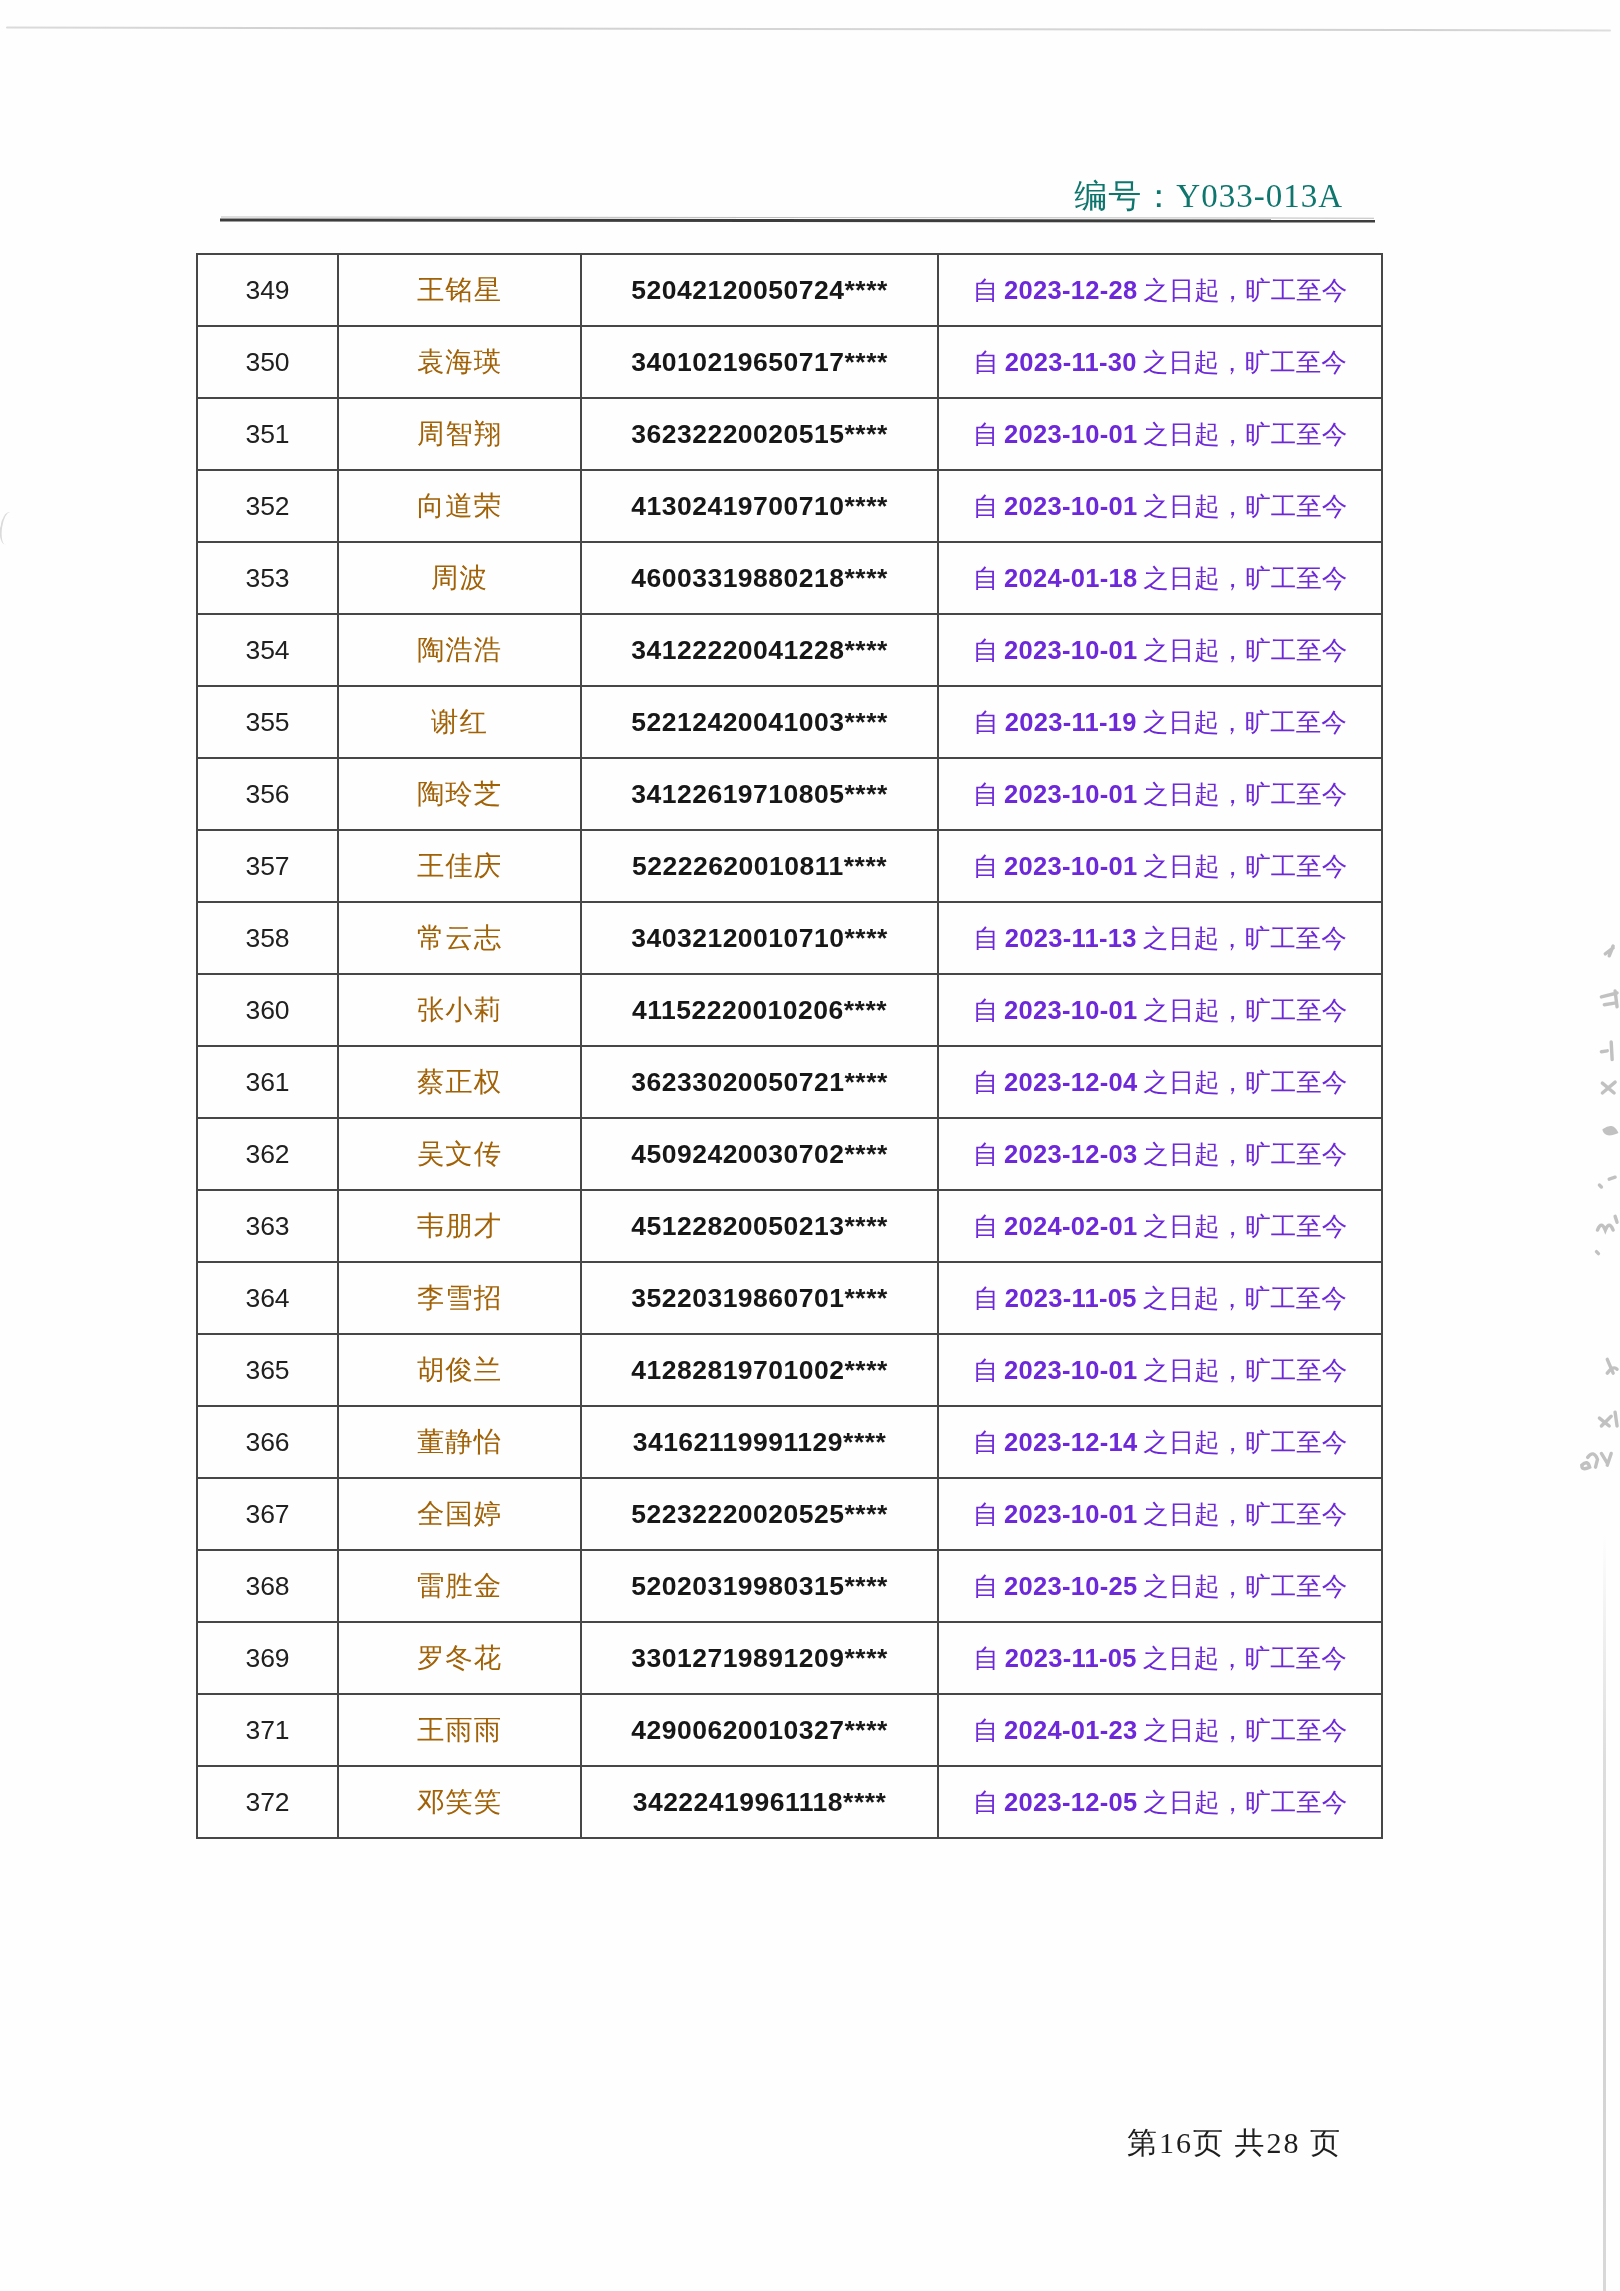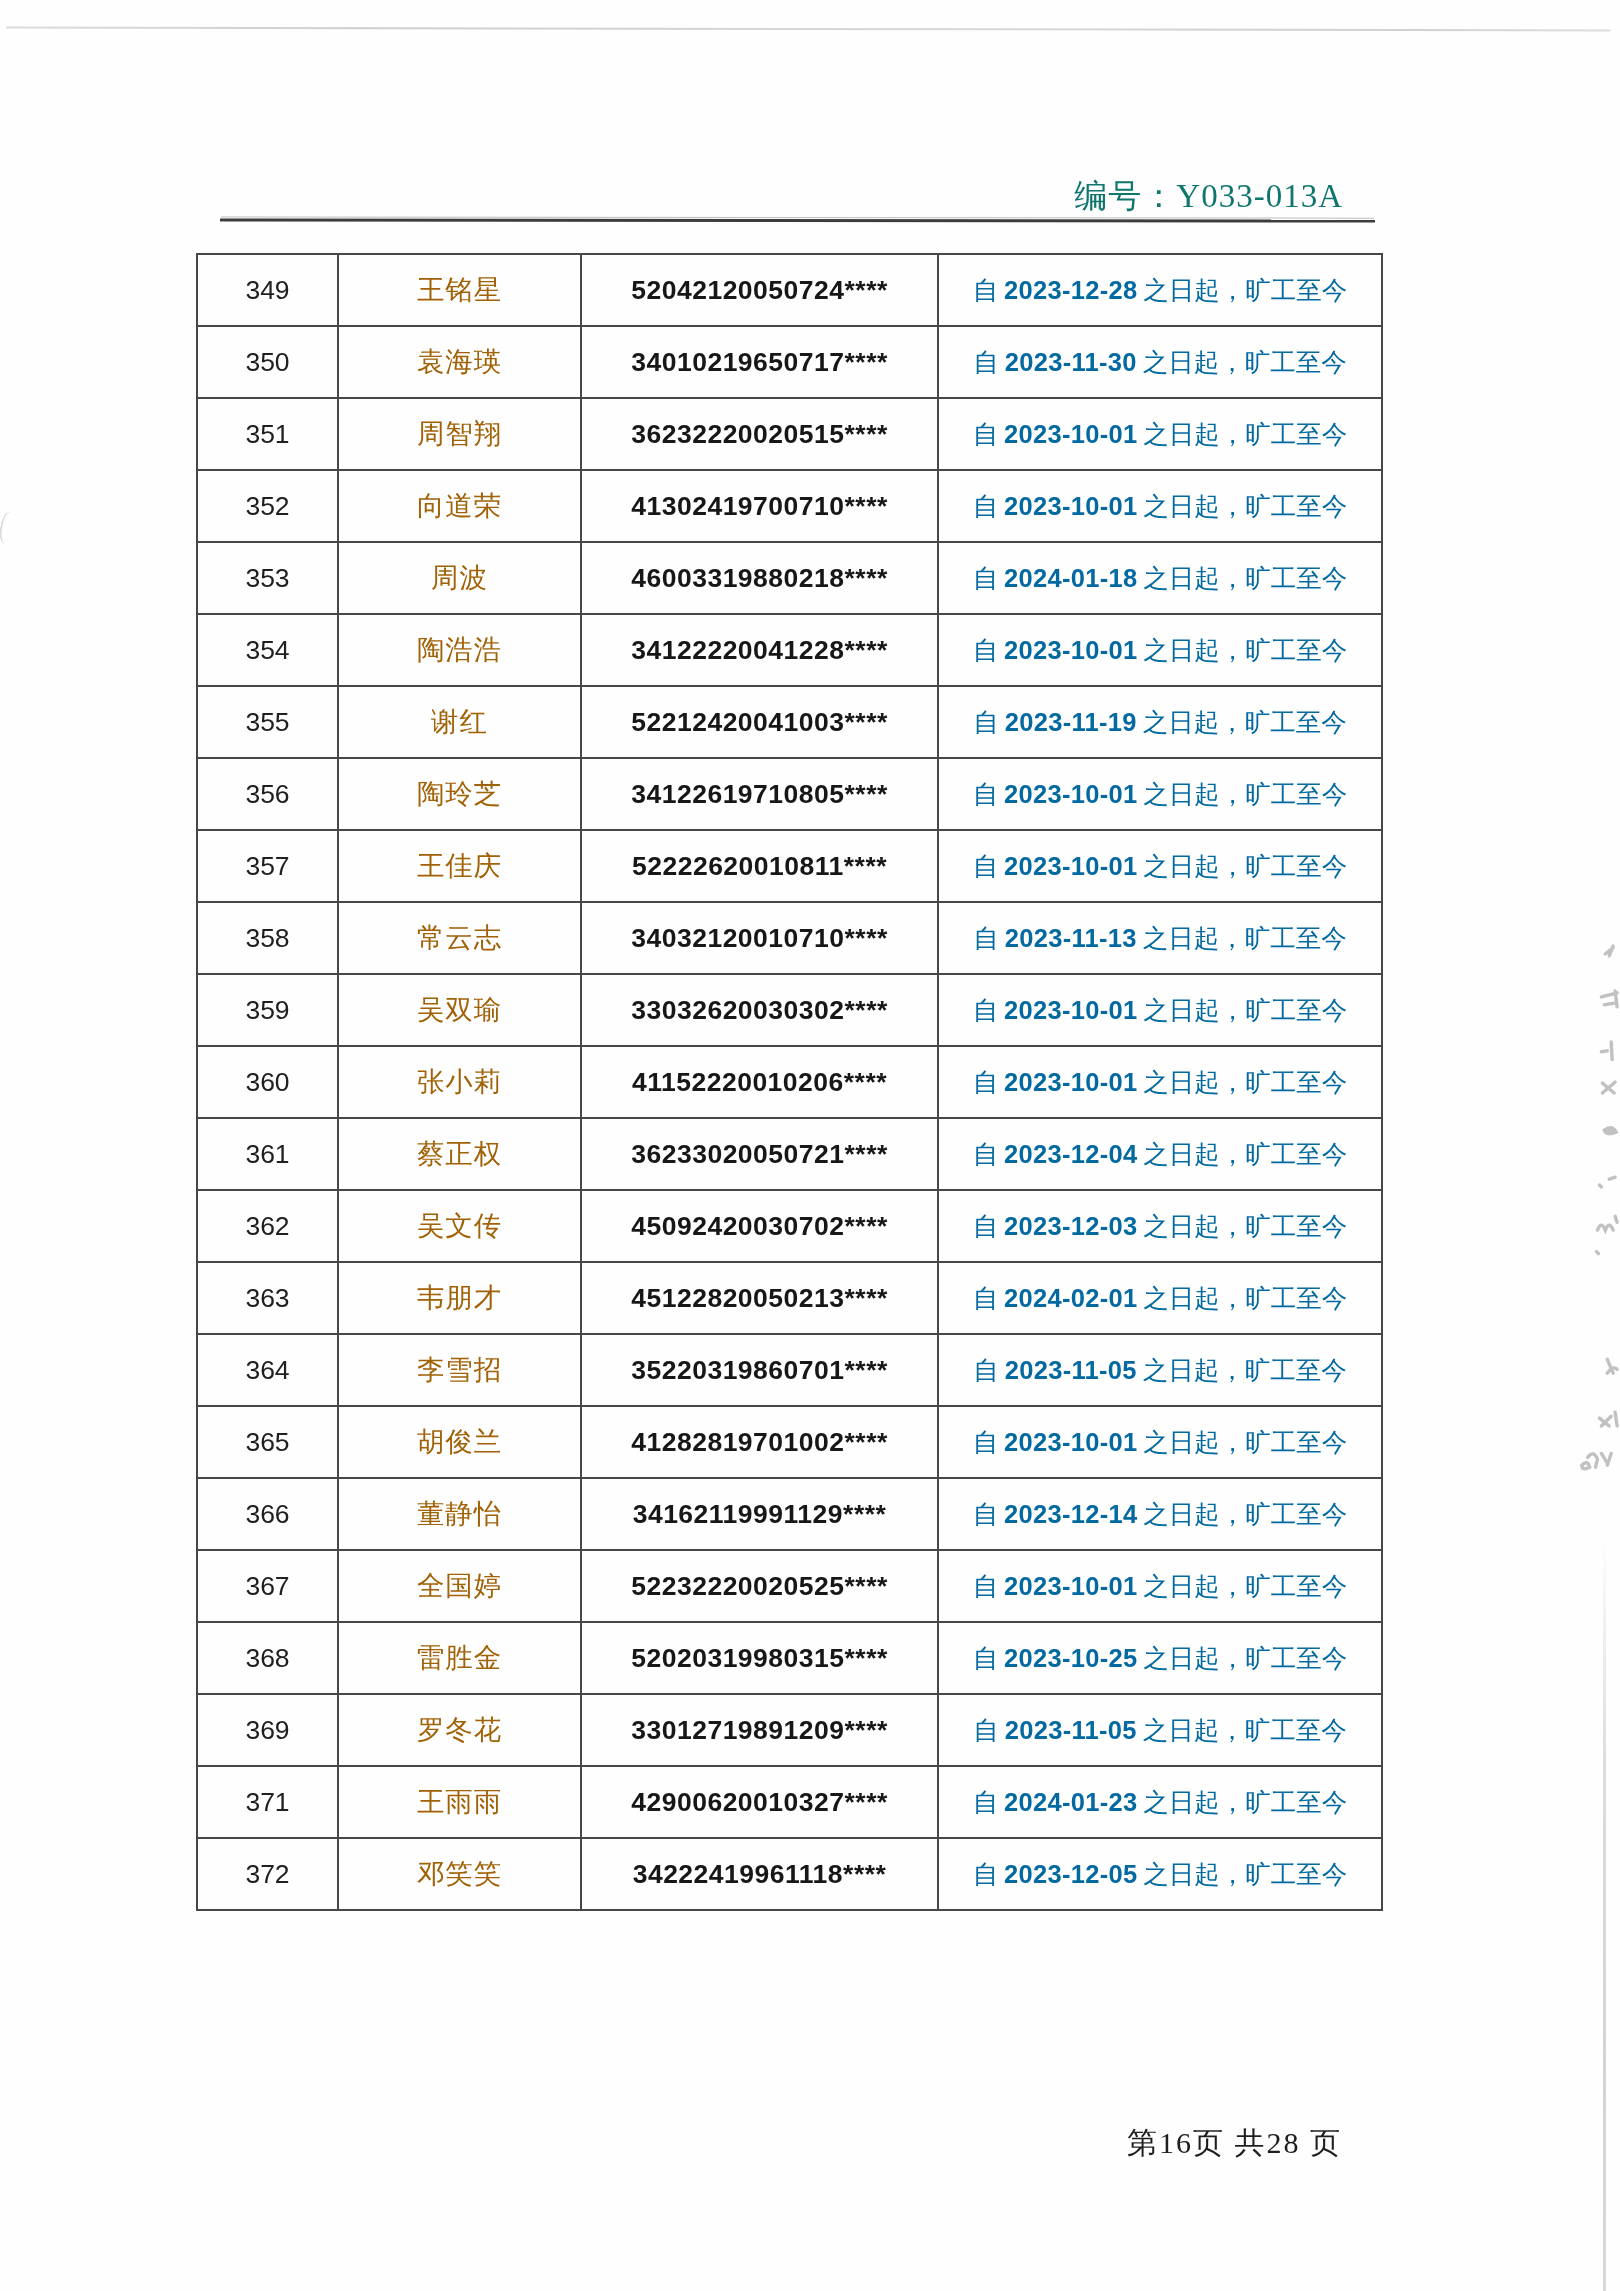--- a/index.html
+++ b/index.html
@@ -47,21 +47,21 @@
   }
   table.roster td {
     border:2px solid #474747;
     height:70px;               
     text-align:center; vertical-align:middle;
     padding:0; overflow:hidden; white-space:nowrap;
   }
   td.c-no   { width:139px; font-family:"Liberation Sans", sans-serif; font-size:26.5px; color:#202020;margin-top:36px; }
   td.c-name { width:241px; font-family:"Liberation Serif", serif;    font-size:27.4px; letter-spacing:1px; color:#a16207; }
   td.c-id   { width:355px; font-family:"Liberation Sans", sans-serif; font-size:26.5px; font-weight:600; letter-spacing:0.5px; color:#171717; }
-  td.c-note { width:442px; font-family:"Liberation Serif", serif;    font-size:25.5px; color:#0369a1; }
+  td.c-note { width:442px; font-family:"Liberation Serif", serif;    font-size:25.5px; color:#6d28d9; }
   td.c-note .d {
     font-family:"Liberation Sans", sans-serif; font-weight:700; font-size:25.5px;
     letter-spacing:0.3px; padding:0 5.9px;
   }
   .footer {
     position:absolute; top:2123px; left:1127px;
     font-size:30px; letter-spacing:2px; white-space:nowrap;
     font-family:"Liberation Serif", serif; color:#1e1e1e;
   }
   .edge-marks { position:absolute; top:936px; left:1572px; opacity:.6; }
@@ -132,26 +132,20 @@
           <td class="c-no">357</td>
           <td class="c-name">王佳庆</td>
           <td class="c-id">52222620010811****</td>
           <td class="c-note"><span>自</span><span class="d">2023-10-01</span><span>之日起，旷工至今</span></td>
         </tr>
         <tr>
           <td class="c-no">358</td>
           <td class="c-name">常云志</td>
           <td class="c-id">34032120010710****</td>
           <td class="c-note"><span>自</span><span class="d">2023-11-13</span><span>之日起，旷工至今</span></td>
-        </tr>
-        <tr>
-          <td class="c-no">359</td>
-          <td class="c-name">吴双瑜</td>
-          <td class="c-id">33032620030302****</td>
-          <td class="c-note"><span>自</span><span class="d">2023-10-01</span><span>之日起，旷工至今</span></td>
         </tr>
         <tr>
           <td class="c-no">360</td>
           <td class="c-name">张小莉</td>
           <td class="c-id">41152220010206****</td>
           <td class="c-note"><span>自</span><span class="d">2023-10-01</span><span>之日起，旷工至今</span></td>
         </tr>
         <tr>
           <td class="c-no">361</td>
           <td class="c-name">蔡正权</td>

